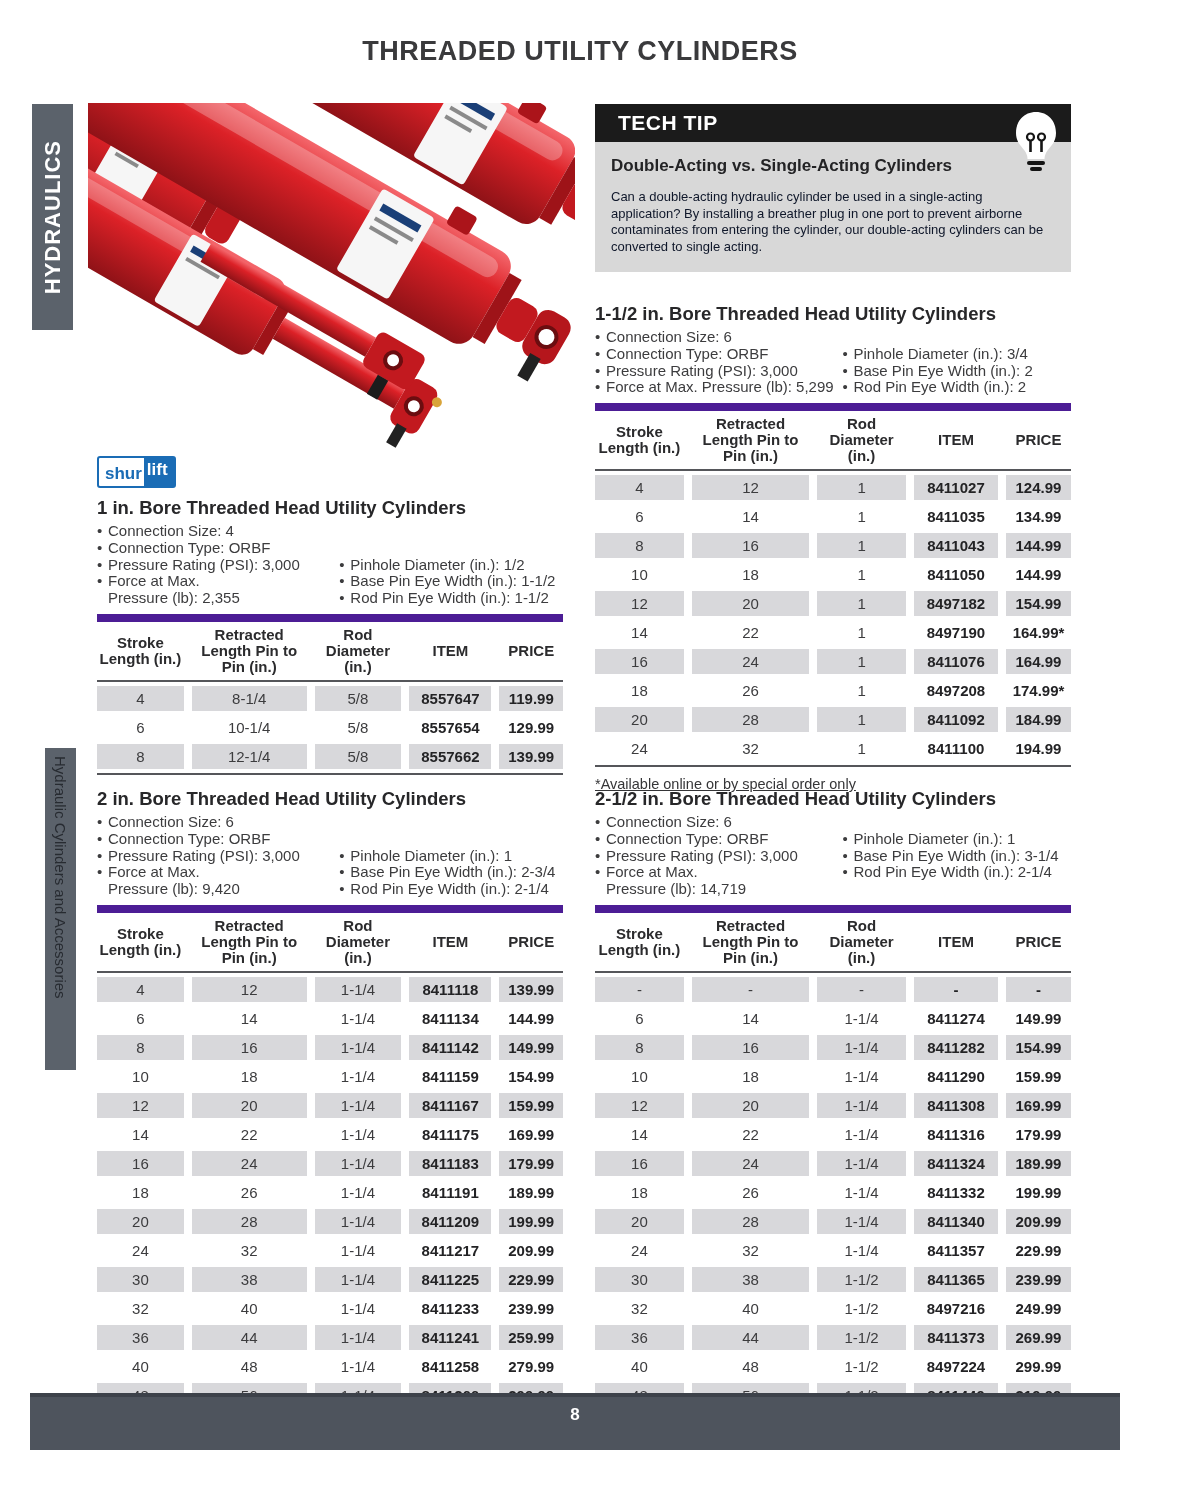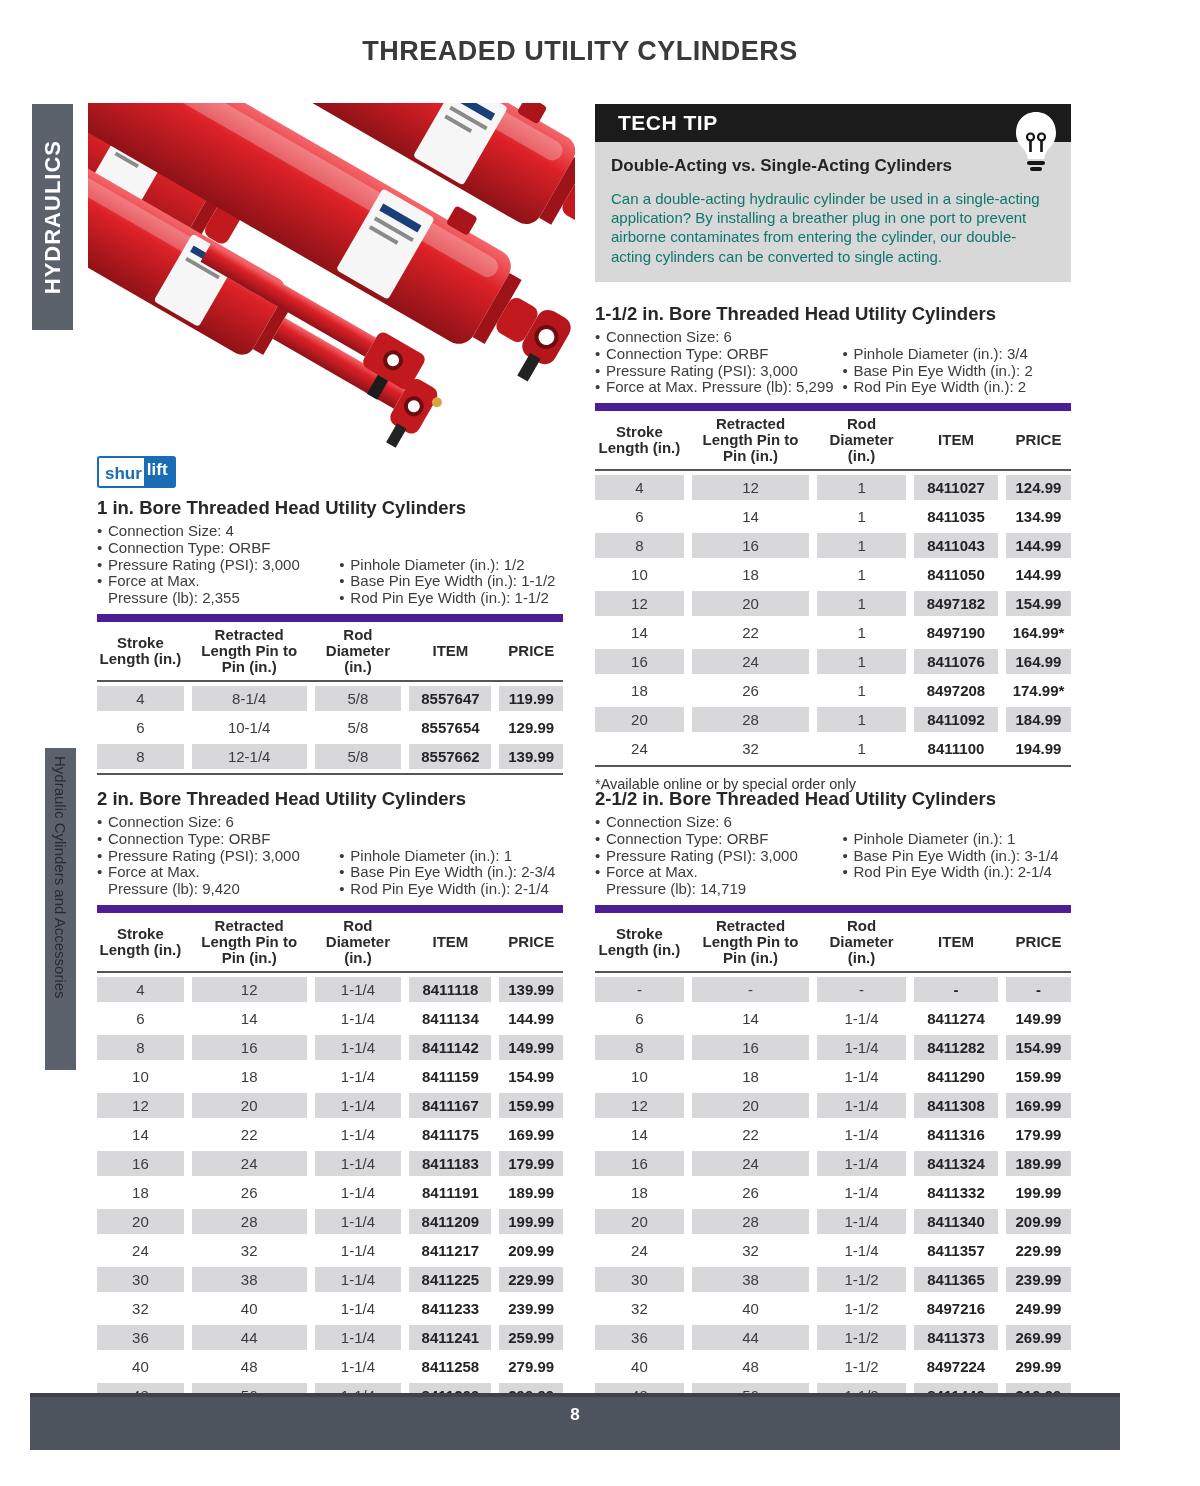--- a/index.html
+++ b/index.html
@@ -31,21 +31,21 @@
   
   .photo{position:absolute;left:88px;top:103px;width:487px;height:355px;}
   
   .tech-tip{position:absolute;left:595px;top:104px;width:476px;}
   .tt-header{
     background:#1b1b1b;height:38px;display:flex;align-items:center;padding-left:23px;
     color:#ffffff;font-size:21px;font-weight:bold;letter-spacing:.5px;
   }
   .tt-body{background:#d8d8d8;padding:12px 16px 16px;}
   .tt-body h3{margin:2px 0 13px;font-size:17px;color:#232325;}
-  .tt-body p{margin:0;font-size:15px;line-height:1.28;color:#0f766e;}
+  .tt-body p{margin:0;font-size:13px;line-height:1.28;color:#0f172a;}
   .bulb{position:absolute;top:7px;right:13px;}
   
   section{position:absolute;}
   .s1{left:97px;top:456px;width:466px;}
   .s2{left:595px;top:303px;width:476px;}
   .s3{left:97px;top:788px;width:466px;}
   .s4{left:595px;top:788px;width:476px;}
   .shurlogo{
     display:inline-flex;border:2px solid #1a6cb5;border-radius:3px;background:#fff;
     font-weight:bold;font-size:17px;line-height:1;margin-bottom:9px;
@@ -66,21 +66,21 @@
   .hcell{font-weight:bold;font-size:15px;line-height:16px;color:#2b2b2d;text-align:center;}
   .trow{display:flex;gap:8px;margin:4px 0;}
   .cell{font-size:15px;line-height:25px;height:25px;text-align:center;color:#3c3c3e;overflow:hidden;}
   .trow.alt .cell{background:#d8d8db;}
   .c0{flex:0 0 calc(20% - 6.4px);}
   .c1{flex:0 0 calc(26% - 6.4px);}
   .c2{flex:0 0 calc(20% - 6.4px);}
   .c3{flex:0 0 calc(19% - 6.4px);}
   .c4{flex:0 0 calc(15% - 6.4px);}
   .cell.c3,.cell.c4{font-weight:bold;color:#232325;}
-  .footnote{margin:9px 0 0;font-size:14.5px;color:#353537;}
+  .footnote{margin:9px 0 0;font-size:14.5px;color:#353537;text-decoration:underline;}
   
   .footer{
     position:absolute;left:30px;top:1393px;width:1090px;height:53px;
     background:#4e545d;border-top:4px solid #3d424a;
   }
   .page-num{
     position:absolute;left:0;top:8px;width:100%;text-align:center;
     color:#ffffff;font-size:17px;font-weight:bold;
   }
 </style>

